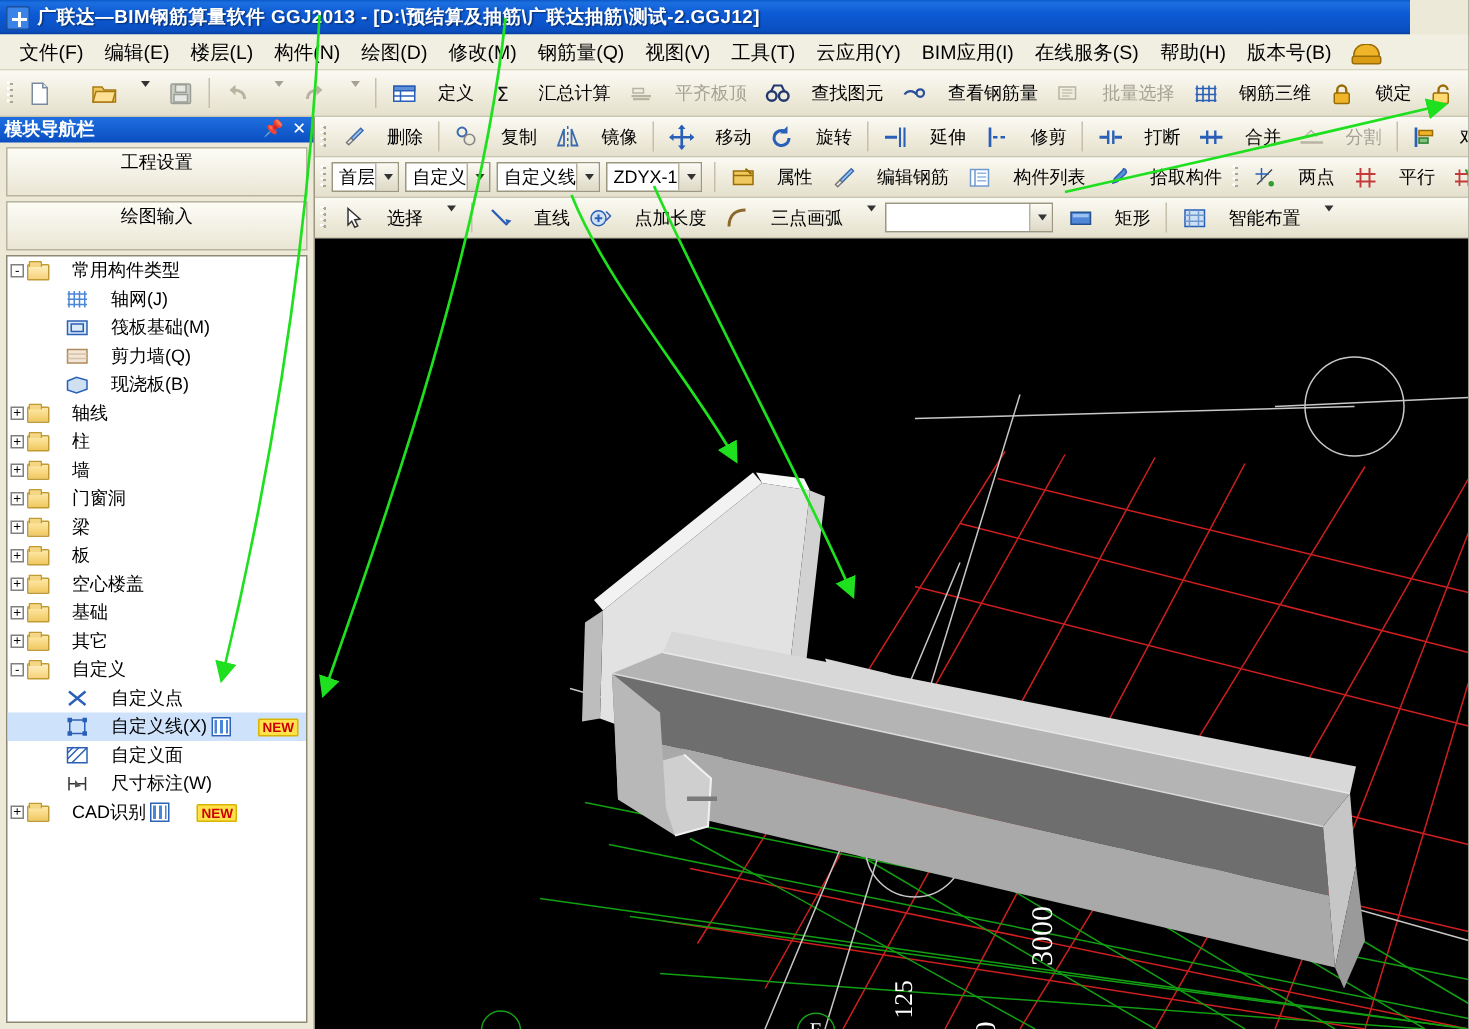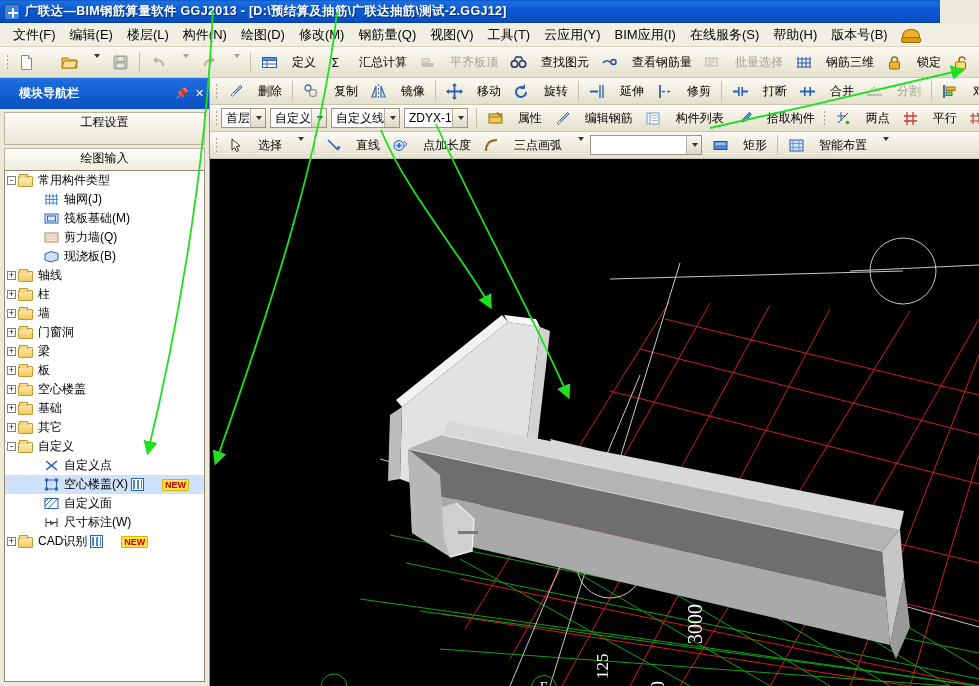--- a/index.html
+++ b/index.html
@@ -79,23 +79,23 @@
   .tsep { width:1px; height:20px; background:#c5c0ab; margin:0 4px; flex:0 0 auto; }
   .caret { width:0;height:0;border-left:3.5px solid transparent;border-right:3.5px solid transparent;border-top:4px solid #333; margin-left:2px;}
   .caret.dim { border-top-color:#a5a294; }
 
   
   #leftpanel {
     position:absolute; left:0; top:78px; width:210px; height:608px;
     background:#ece9d8; border-right:1px solid #9b9780;
   }
   #navhdr {
-    height:31px; background: linear-gradient(180deg,#1f6fe0,#0a4ec0);
+    height:17px; background: linear-gradient(180deg,#1f6fe0,#0a4ec0);
     color:#fff; font-weight:bold; font-size:12px;
-    display:flex; align-items:center; padding-left:19px;
+    display:flex; align-items:center; padding-left:3px;
   }
   #navhdr .sp { flex:1; }
   #navhdr .hbtn { width:15px;height:15px;position:relative;margin-right:2px;cursor:default;color:#fff;font-size:11px;text-align:center;line-height:15px;font-weight:bold;}
   .panelbtn {
     margin:3px 4px 0 4px; height:33px; line-height:19px; text-align:center;
     background: linear-gradient(180deg,#fdfcf6,#eae6d5);
     border:1px solid #b8b4a0; font-size:12px; color:#000; cursor:default;
   }
   #plusminus {
     margin:4px 4px 2px 4px; height:22px; display:flex; align-items:center; gap:8px;
@@ -122,21 +122,21 @@
   .folder i {
     position:absolute;left:0;top:2px;width:15px;height:11px;border-radius:1px;
     background:linear-gradient(180deg,#ffe9a8,#f0c860);border:1px solid #c09a32;
   }
   .folder i:before{
     content:"";position:absolute;left:0;top:-3px;width:7px;height:3px;
     background:#f4d684;border:1px solid #c09a32;border-bottom:none;border-radius:1px 1px 0 0;
   }
   .folder.open i { background:linear-gradient(180deg,#fff0c0,#f6d27a); }
   .micon { width:16px;height:14px;flex:0 0 auto;margin-right:4px;position:relative; }
-  .tlabel { color:#000; }
+  .tlabel { color:#000;margin-left:10px; }
   .newbadge {
     display:inline-block; margin-left:18px; background:#ffe14a; color:#c00;
     font-size:9px; font-weight:bold; padding:0 2px; border:1px solid #d8b400;
     line-height:10px; border-radius:1px;
   }
   .bluedoc {
     display:inline-block;width:13px;height:13px;margin-left:3px;vertical-align:-2px;
     background:#fff;border:1px solid #2a63b8;position:relative;flex:0 0 auto;
   }
   .bluedoc:before{
@@ -512,21 +512,21 @@
           <span class="tindent"></span>
           <span class="dot-line"></span>
           <span class="tspacer"></span>
           <span class="micon"><svg width="15" height="13">
               <rect x="2.5" y="2" width="10" height="9" fill="none" stroke="#2a5fb8"></rect>
               <rect x="1" y="0.5" width="3" height="3" fill="#2a5fb8"></rect>
               <rect x="11" y="0.5" width="3" height="3" fill="#2a5fb8"></rect>
               <rect x="1" y="9.5" width="3" height="3" fill="#2a5fb8"></rect>
               <rect x="11" y="9.5" width="3" height="3" fill="#2a5fb8"></rect>
             </svg></span>
-          <span class="tlabel">空心楼盖(X)</span>
+          <span class="tlabel">自定义线(X)</span>
           <span class="bluedoc"></span>
           <span class="newbadge">NEW</span>
         </div>
         <div class="trow">
           <span class="tindent"></span>
           <span class="dot-line"></span>
           <span class="tspacer"></span>
           <span class="micon"><svg width="15" height="13">
               <rect x="1" y="1.5" width="13" height="10" fill="none" stroke="#2a5fb8"></rect>
               <path d="M1 9l8-8M4 11.5l10-10M1 5l4-4" stroke="#2a5fb8"></path>

